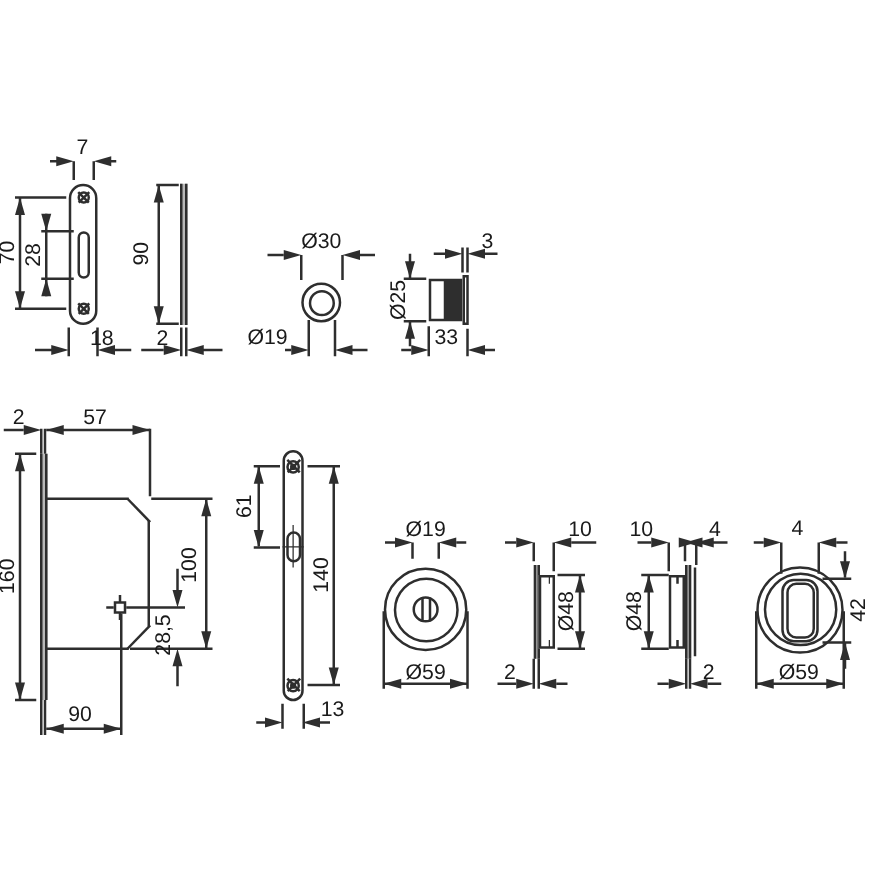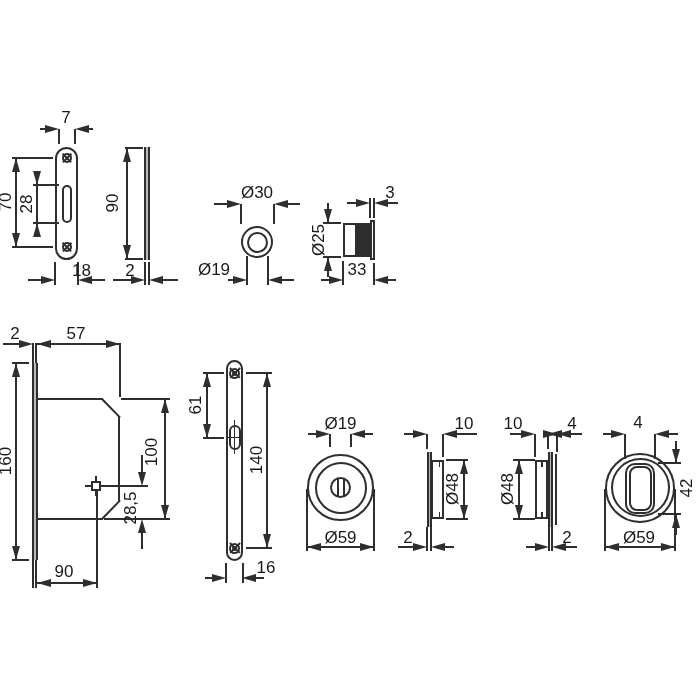--- a/index.html
+++ b/index.html
@@ -221,21 +221,21 @@
     <div class="h" style="left:246px;top:372px;width:26px;"></div>
     <div class="h" style="left:246px;top:547px;width:26px;"></div>
     <div class="lbv" style="left:257px;top:460px;">140</div>
 
     <div class="h" style="left:205px;top:577px;width:8px;"></div>
     <div class="h" style="left:256px;top:577px;width:8px;"></div>
     <div class="ar" style="left:212px;top:574px;"></div>
     <div class="al" style="left:242px;top:574px;"></div>
     <div class="v" style="left:225px;top:563px;height:20px;"></div>
     <div class="v" style="left:242px;top:563px;height:20px;"></div>
-    <div class="lb" style="left:266px;top:568px;">16</div>
+    <div class="lb" style="left:266px;top:568px;">13</div>
   </div>
 
   <div>
     <div class="c" style="left:307px;top:454px;width:67px;height:67px;"></div>
     <div class="c" style="left:314.5px;top:461.5px;width:52px;height:52px;"></div>
     <div class="c" style="left:330px;top:477px;width:21px;height:21px;"></div>
     <div class="v" style="left:336.5px;top:478px;height:19px;"></div>
     <div class="v" style="left:342.5px;top:478px;height:19px;"></div>
 
     <div class="h" style="left:308px;top:432.5px;width:8px;"></div>

